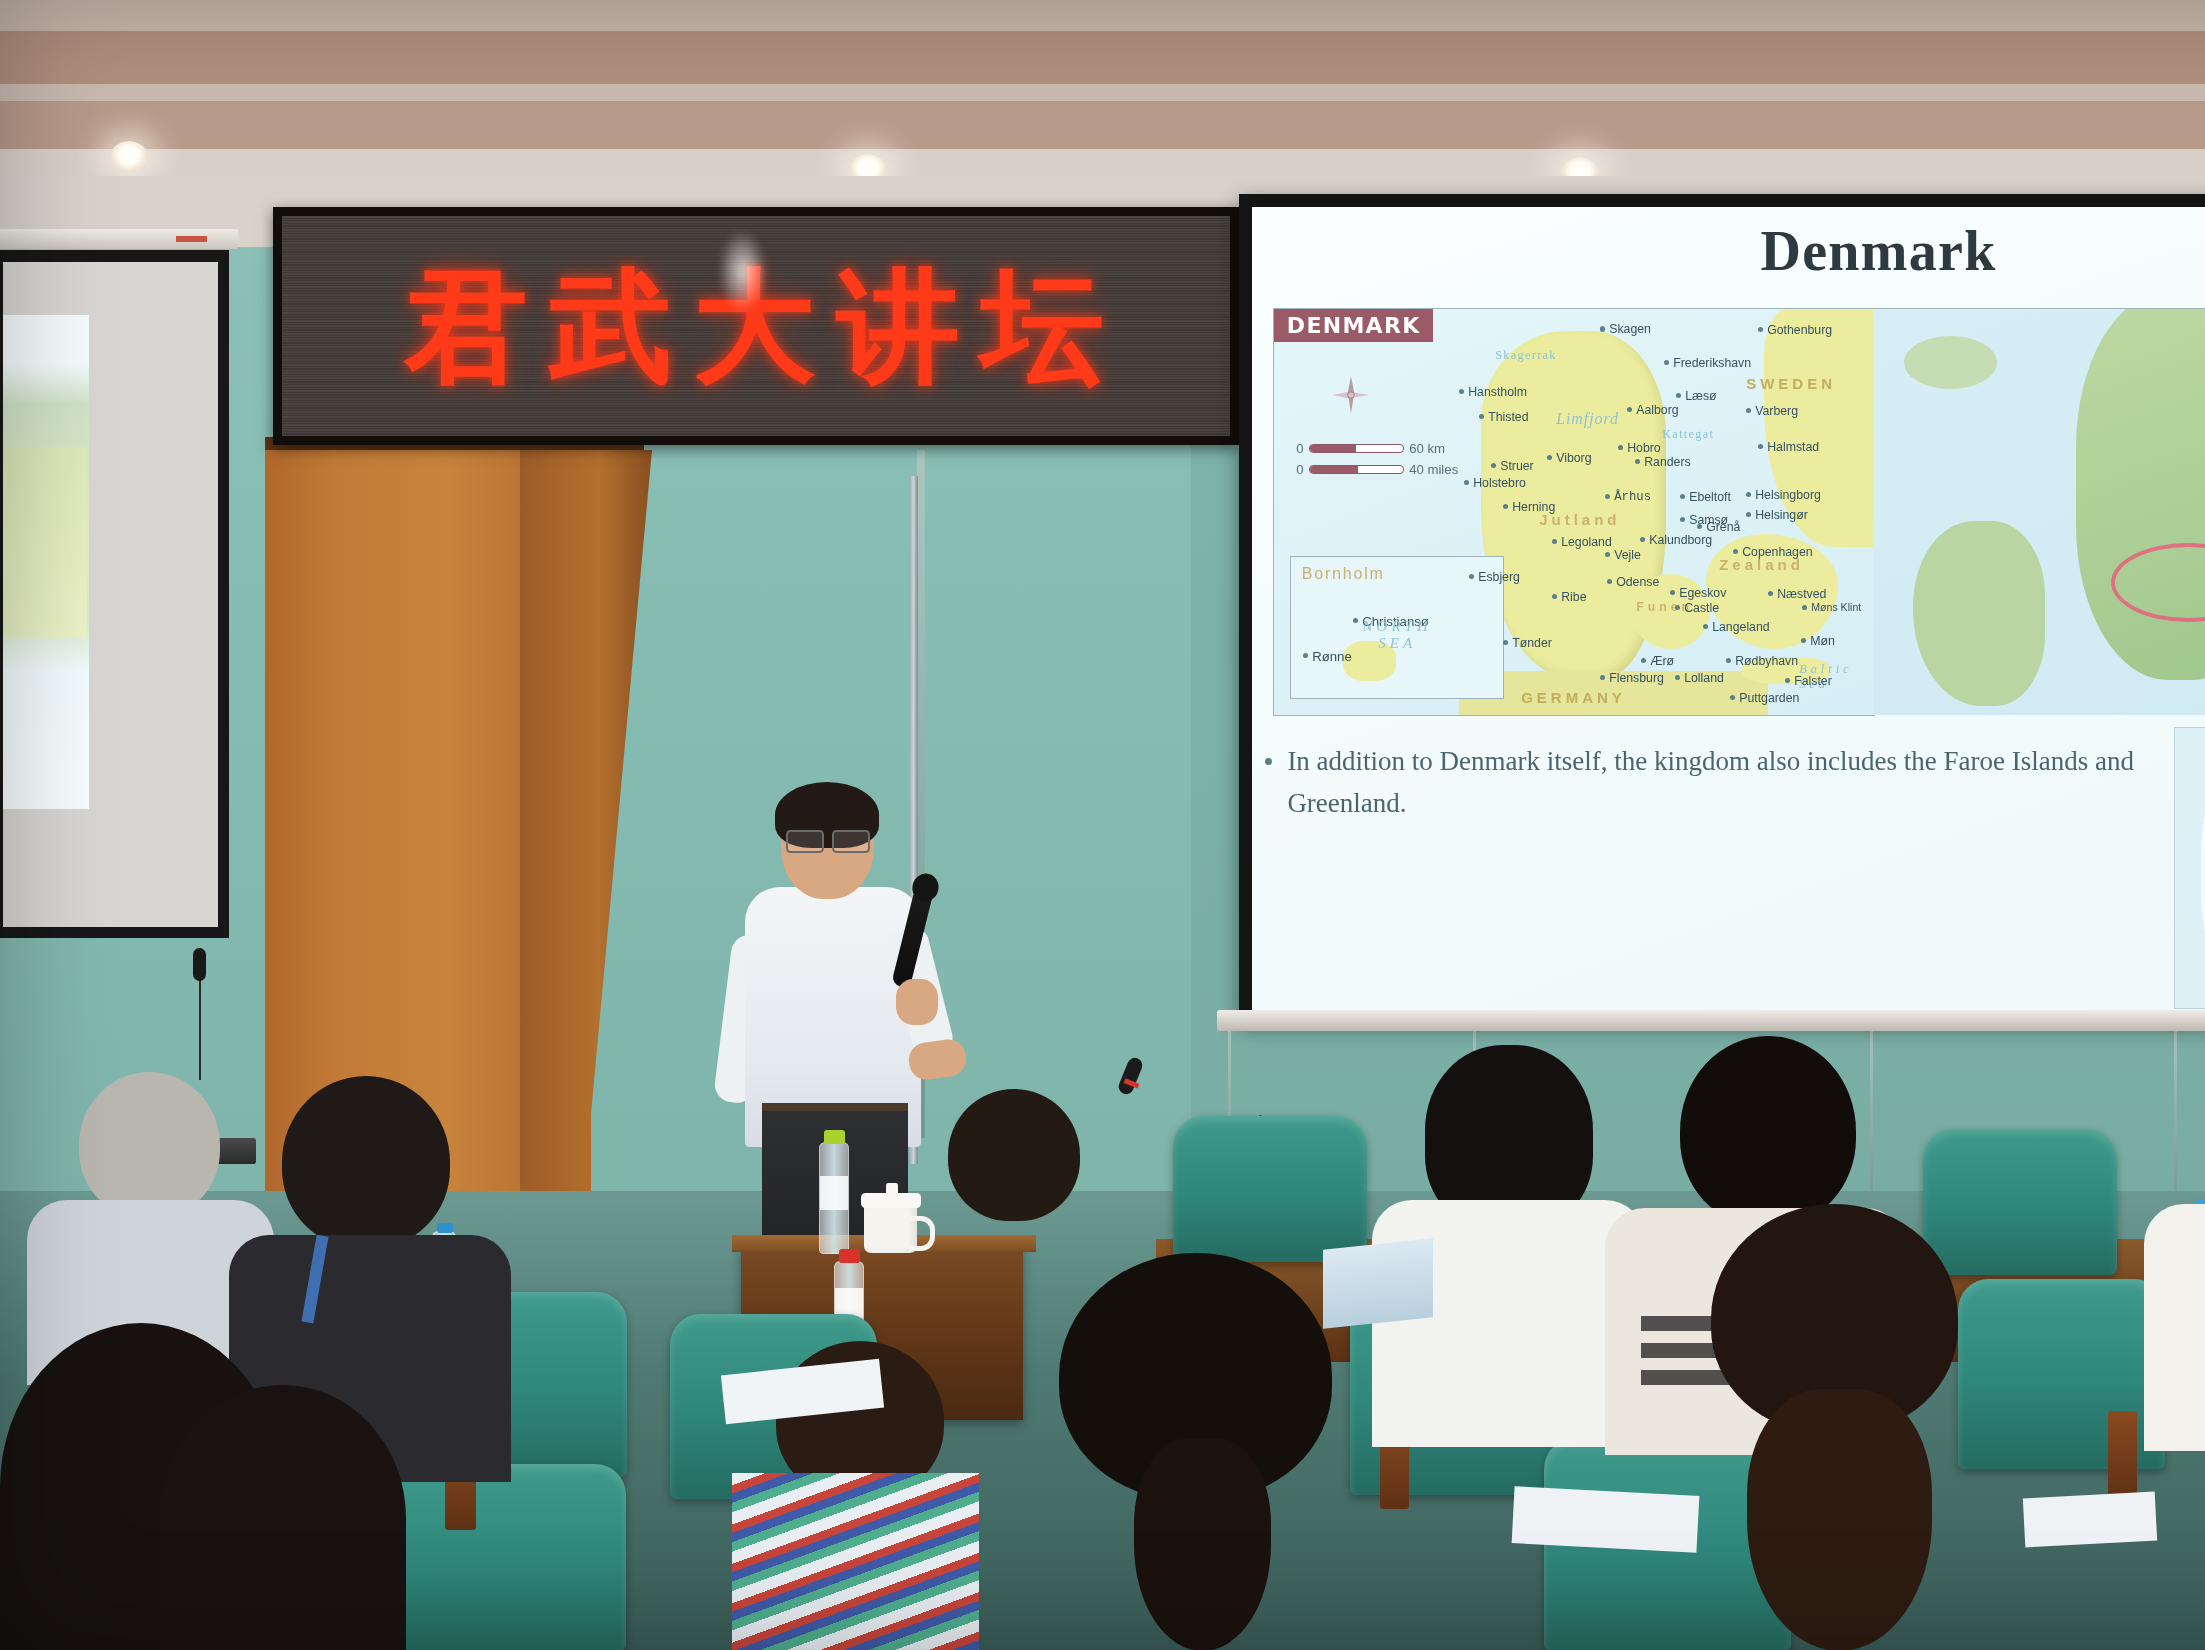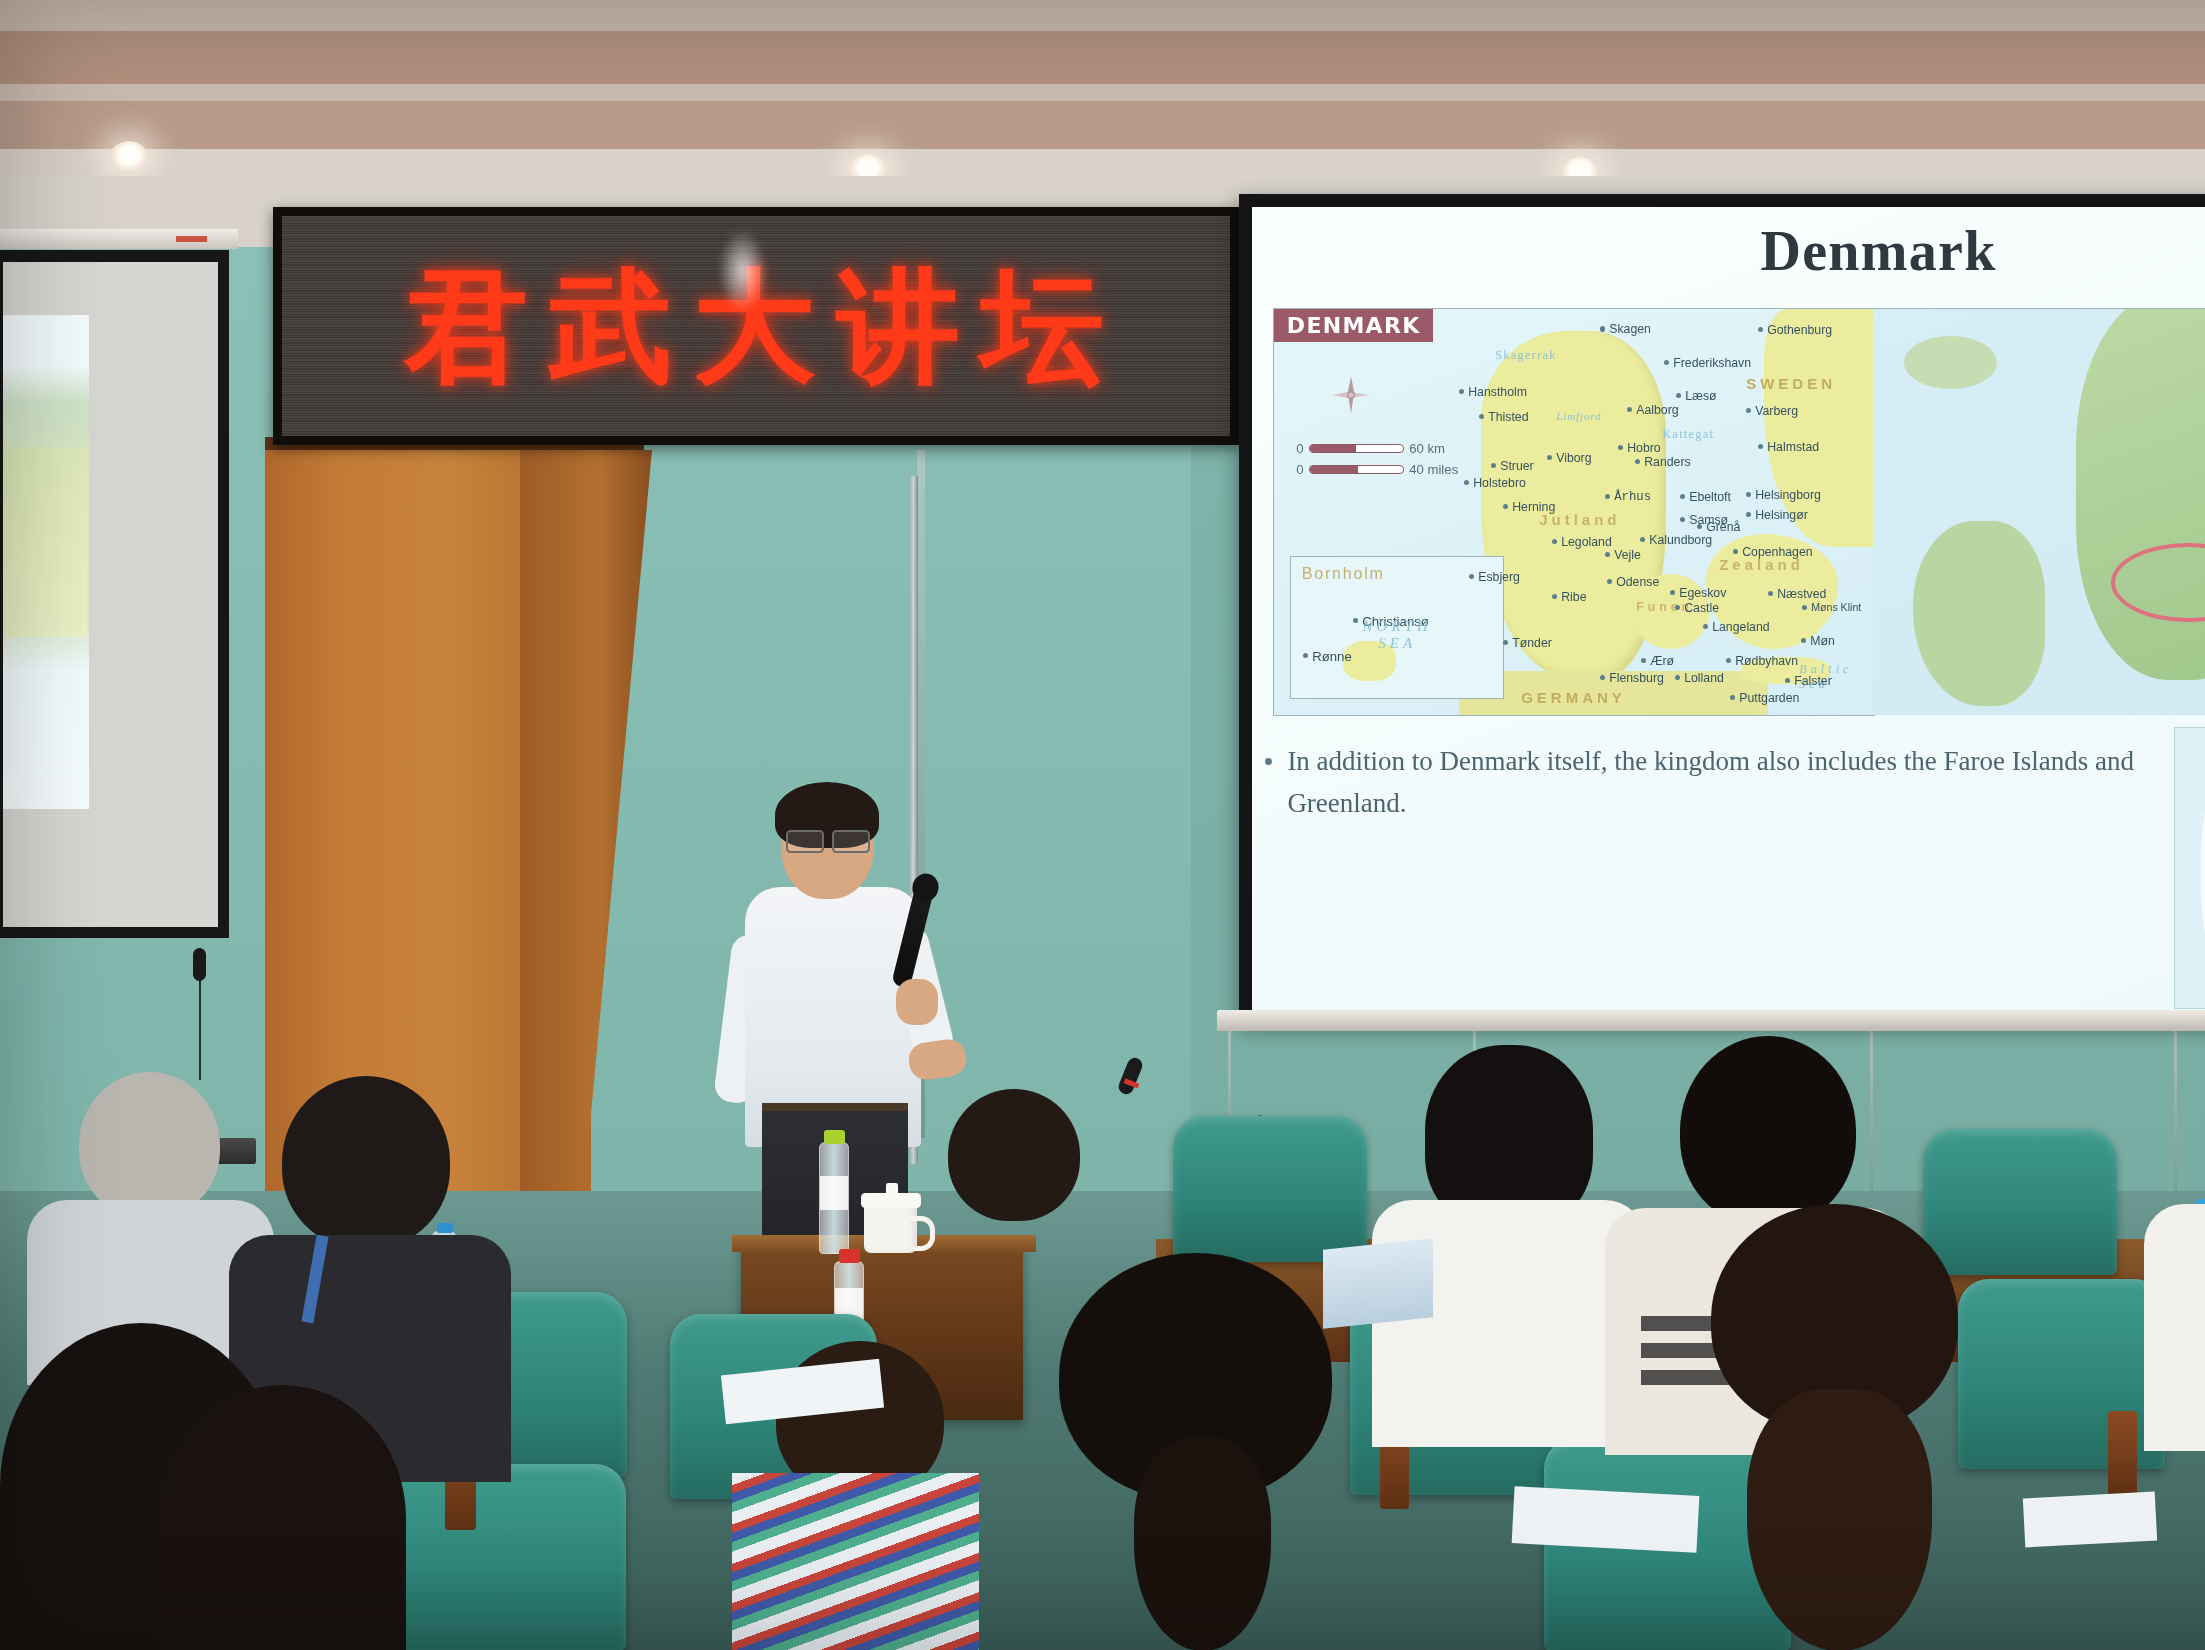--- a/index.html
+++ b/index.html
@@ -311,21 +311,21 @@
 
         <div class="reg" style="left:472px;top:66px;">SWEDEN</div>
         <div class="reg" style="left:265px;top:202px;color:#c9b26a;">Jutland</div>
         <div class="reg" style="left:445px;top:247px;color:#c9b26a;">Zealand</div>
         <div class="reg" style="left:362px;top:291px;font-size:12.3px;color:#cbb472;">Funen</div>
         <div class="reg" style="left:247px;top:380px;">GERMANY</div>
         <div class="sea-name" style="left:79px;top:309px;width:88px;text-align:center;">NORTH SEA</div>
         <div class="sea-name" style="left:525px;top:353px;font-size:12.3px;">Baltic Sea</div>
         <div class="sea-name" style="left:221px;top:39px;font-size:12.3px;font-style:normal;letter-spacing:1.3px;">Skagerrak</div>
         <div class="sea-name" style="left:388px;top:118px;font-size:12.3px;font-style:normal;letter-spacing:1.3px;">Kattegat</div>
-        <div class="sea-name" style="left:282px;top:101px;font-size:11px;letter-spacing:0.9px;">Limfjord</div>
+        <div class="sea-name" style="left:282px;top:101px;font-size:16px;letter-spacing:0.9px;">Limfjord</div>
 
         <div class="map-city" style="left:335px;top:13.2px;">Skagen</div>
         <div class="map-city" style="left:493px;top:14px;">Gothenburg</div>
         <div class="map-city" style="left:399px;top:47px;">Frederikshavn</div>
         <div class="map-city" style="left:194px;top:76px;">Hanstholm</div>
         <div class="map-city" style="left:214px;top:101px;">Thisted</div>
         <div class="map-city" style="left:362px;top:94px;">Aalborg</div>
         <div class="map-city" style="left:411px;top:80px;">Læsø</div>
         <div class="map-city" style="left:481px;top:95px;">Varberg</div>
         <div class="map-city" style="left:493px;top:131px;">Halmstad</div>

